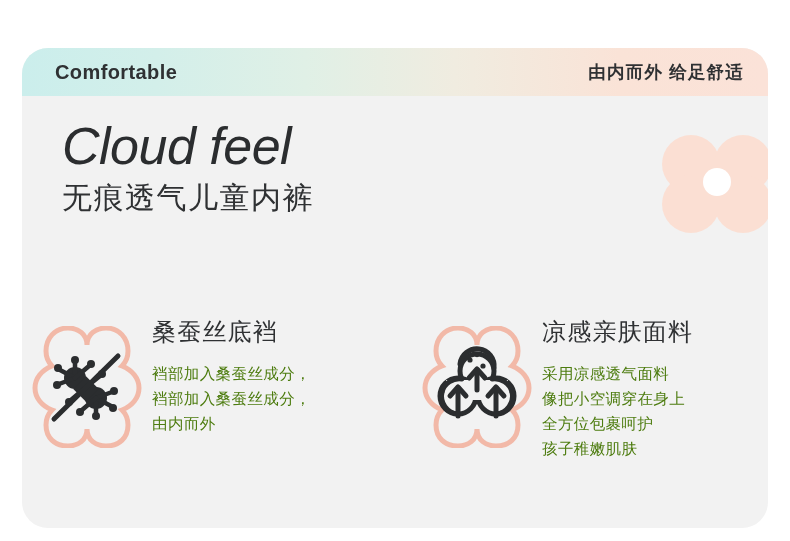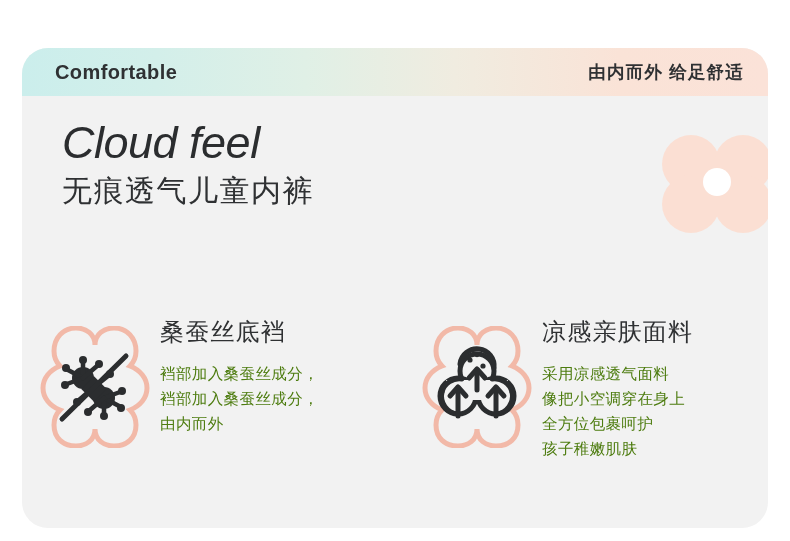--- a/index.html
+++ b/index.html
@@ -73,21 +73,21 @@
     margin-left: 48px;
   }
 
   
   .hero {
     position: absolute;
     left: 40px;
     top: 72px;
   }
   .hero-title {
-    font-size: 45px;
+    font-size: 52px;
     line-height: 1.02;
     font-style: italic;
     font-weight: 400;
     color: #2b2d2f;
     letter-spacing: -0.5px;
     white-space: nowrap;
   }
   .hero-sub {
     margin-top: 8px;
     font-size: 30px;
@@ -115,21 +115,21 @@
     top: 270px;
     width: 746px;
     height: 180px;
   }
   .feature {
     position: absolute;
     top: 0;
     width: 360px;
     height: 180px;
   }
-  .feature.left  { left: 18px; }
+  .feature.left  { left: 10px; }
   .feature.right { left: 400px; }
 
   .feature-icon {
     position: absolute;
     left: 0;
     top: 8px;
     width: 110px;
     height: 122px;
   }
   .feature-icon svg { display: block; width: 110px; height: 122px; }

